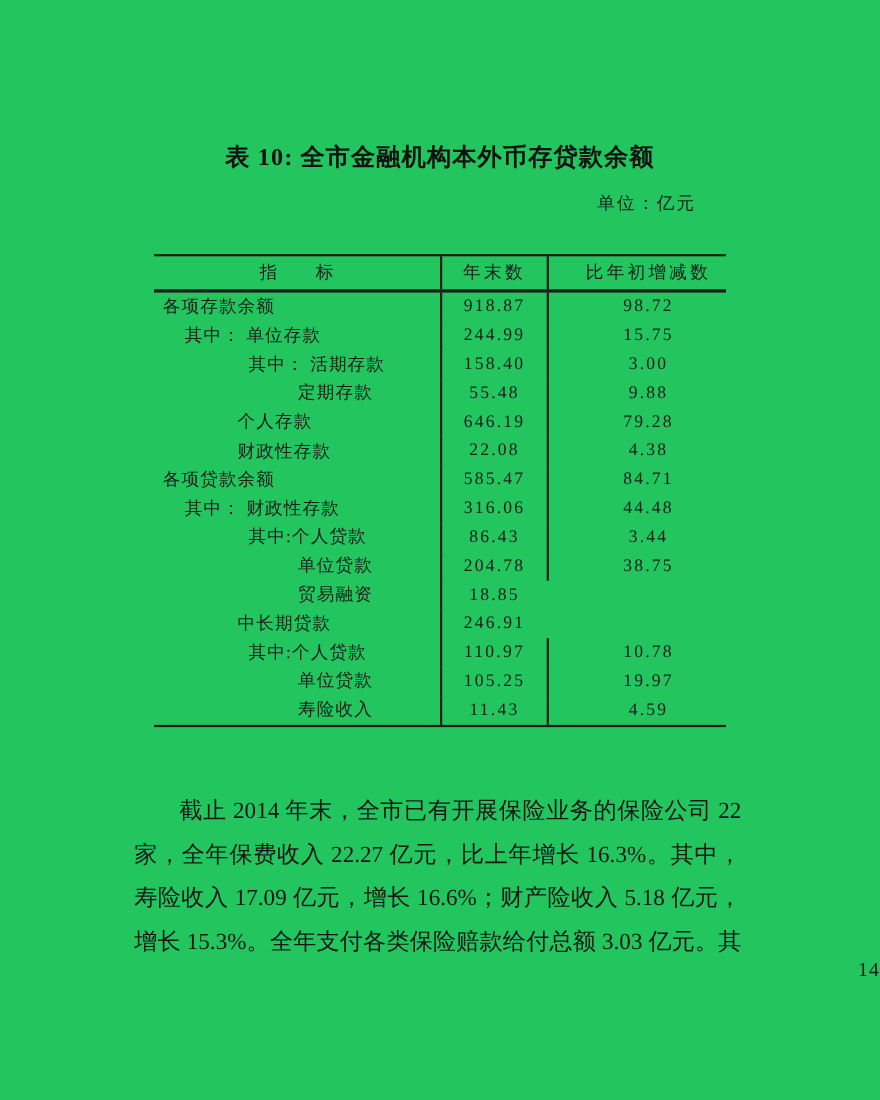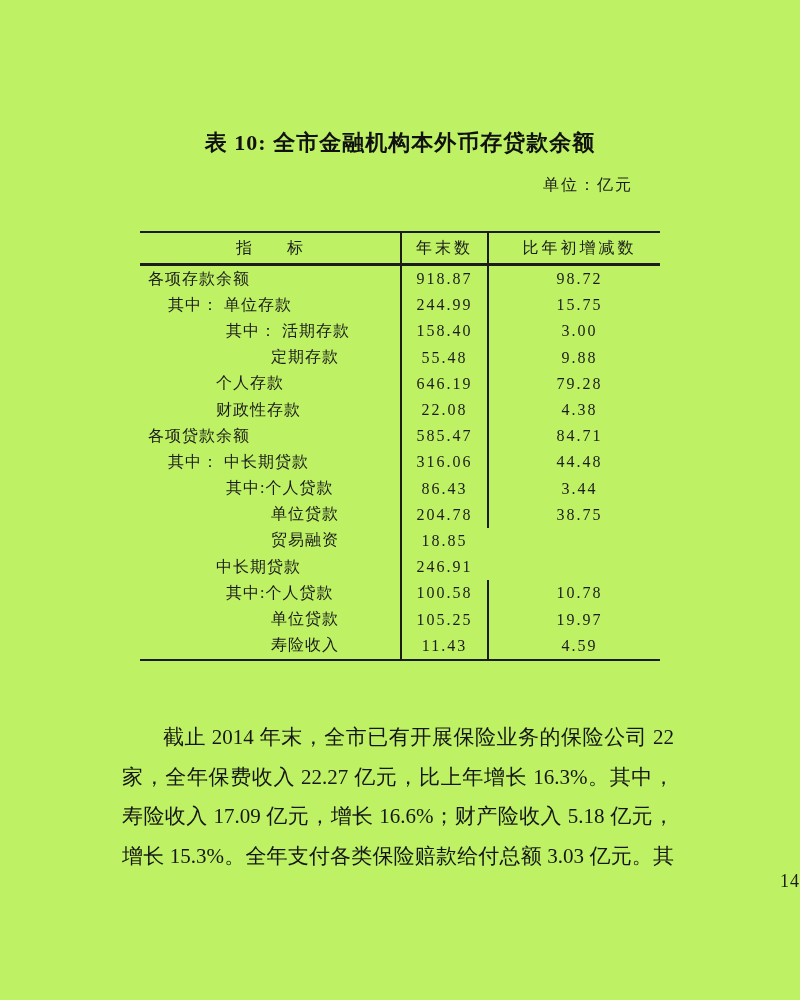--- a/index.html
+++ b/index.html
@@ -4,21 +4,21 @@
 <style>
   html, body {
     margin: 0;
     padding: 0;
     background: #ffffff;
   }
   .page {
     position: relative;
     width: 800px;
     height: 1000px;
-    background: #bef264;
+    background: #22c55e;
     color: #1c1c1c;
     font-family: "Liberation Serif", "DejaVu Serif", serif;
     overflow: hidden;
   }
   .doc-title {
     position: absolute;
     top: 128px;
     left: 0;
     width: 100%;
     margin: 0;
@@ -58,21 +58,21 @@
   }
   .cell {
     display: flex;
     align-items: center;
     box-sizing: border-box;
     font-size: 16px;
     white-space: pre;
     overflow: hidden;
   }
   .col-ind { width: 260px; justify-content: flex-start; letter-spacing: 1px; }
-  .col-val { width: 87px; justify-content: center; border-left: 2px solid #1c1c1c; letter-spacing: 2px; }
+  .col-val { width: 97px; justify-content: center; border-left: 2px solid #1c1c1c; letter-spacing: 2px; }
   .col-chg { width: 151px; justify-content: center; border-left: 2px solid #1c1c1c; letter-spacing: 2px; padding-left: 32px; }
   .t-header .col-ind { justify-content: center; letter-spacing: 1px; }
   .t-header .col-val, .t-header .col-chg { letter-spacing: 3px; }
   .indent-0 { padding-left: 8px; }
   .indent-1 { padding-left: 28px; }
   .indent-2 { padding-left: 76px; }
   .indent-3 { padding-left: 86px; }
   .indent-4 { padding-left: 131px; }
   .paragraph {
     position: absolute;
@@ -155,21 +155,21 @@
       <div class="cell col-chg">4.38</div>
     </div>
 
     <div class="t-row t-body">
       <div class="cell col-ind indent-0">各项贷款余额</div>
       <div class="cell col-val">585.47</div>
       <div class="cell col-chg">84.71</div>
     </div>
 
     <div class="t-row t-body">
-      <div class="cell col-ind indent-1">其中： 中长期贷款</div>
+      <div class="cell col-ind indent-1">其中： 财政性存款</div>
       <div class="cell col-val">316.06</div>
       <div class="cell col-chg">44.48</div>
     </div>
 
     <div class="t-row t-body">
       <div class="cell col-ind indent-3">其中:个人贷款</div>
       <div class="cell col-val">86.43</div>
       <div class="cell col-chg">3.44</div>
     </div>
 
@@ -184,21 +184,21 @@
       <div class="cell col-val">18.85</div>
     </div>
 
     <div class="t-row t-body">
       <div class="cell col-ind indent-2">中长期贷款</div>
       <div class="cell col-val">246.91</div>
     </div>
 
     <div class="t-row t-body">
       <div class="cell col-ind indent-3">其中:个人贷款</div>
-      <div class="cell col-val">100.58</div>
+      <div class="cell col-val">110.97</div>
       <div class="cell col-chg">10.78</div>
     </div>
 
     <div class="t-row t-body">
       <div class="cell col-ind indent-4">单位贷款</div>
       <div class="cell col-val">105.25</div>
       <div class="cell col-chg">19.97</div>
     </div>
 
     <div class="t-row t-body">

